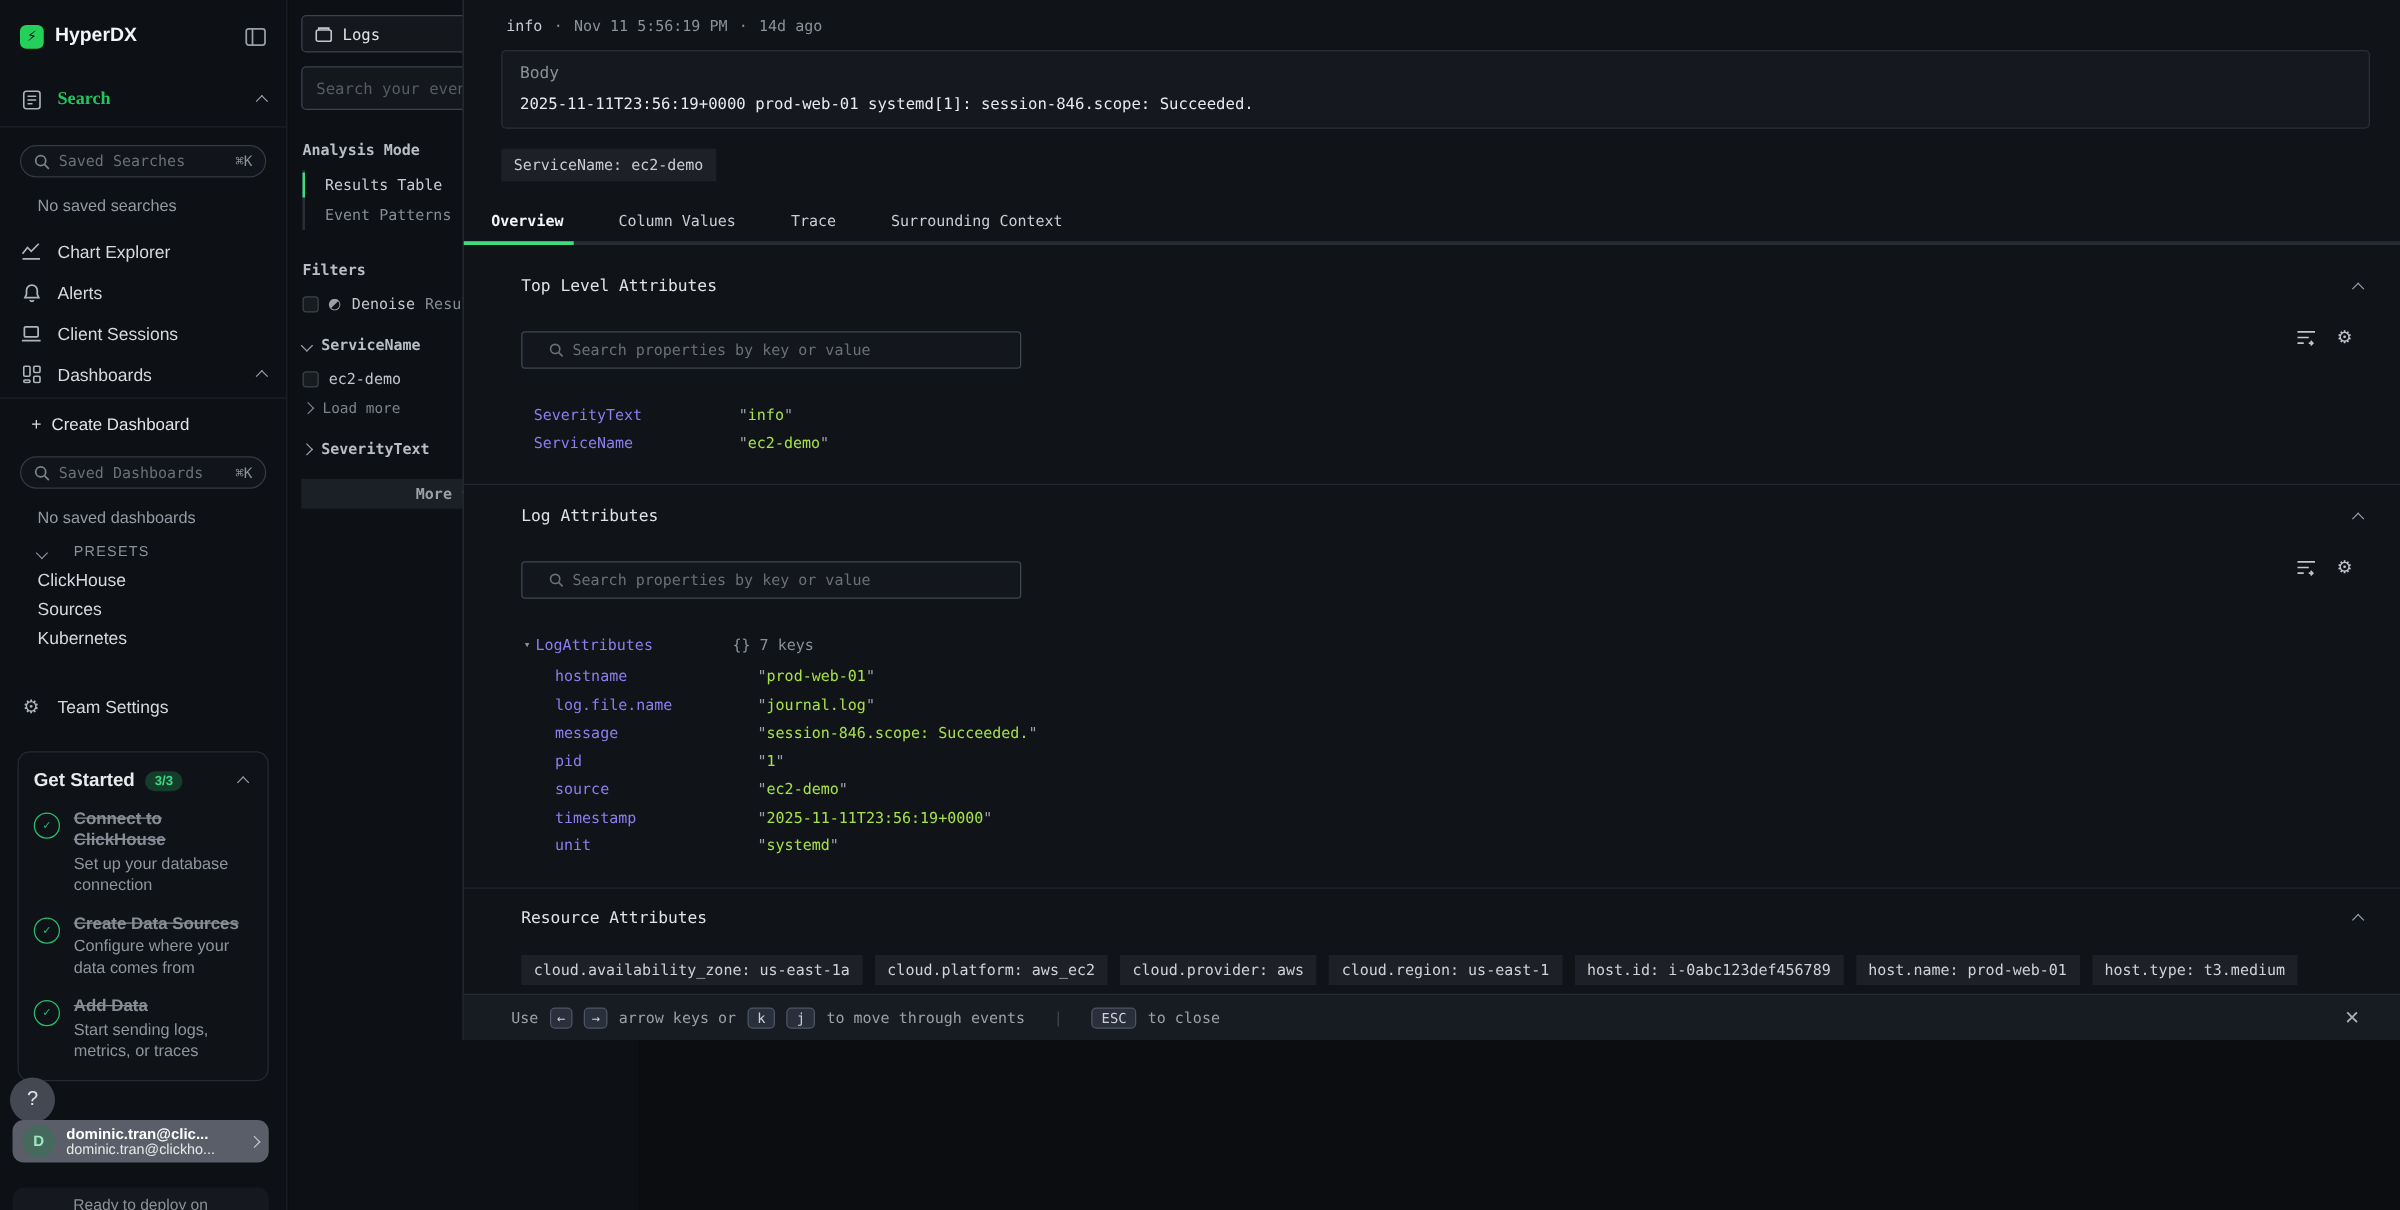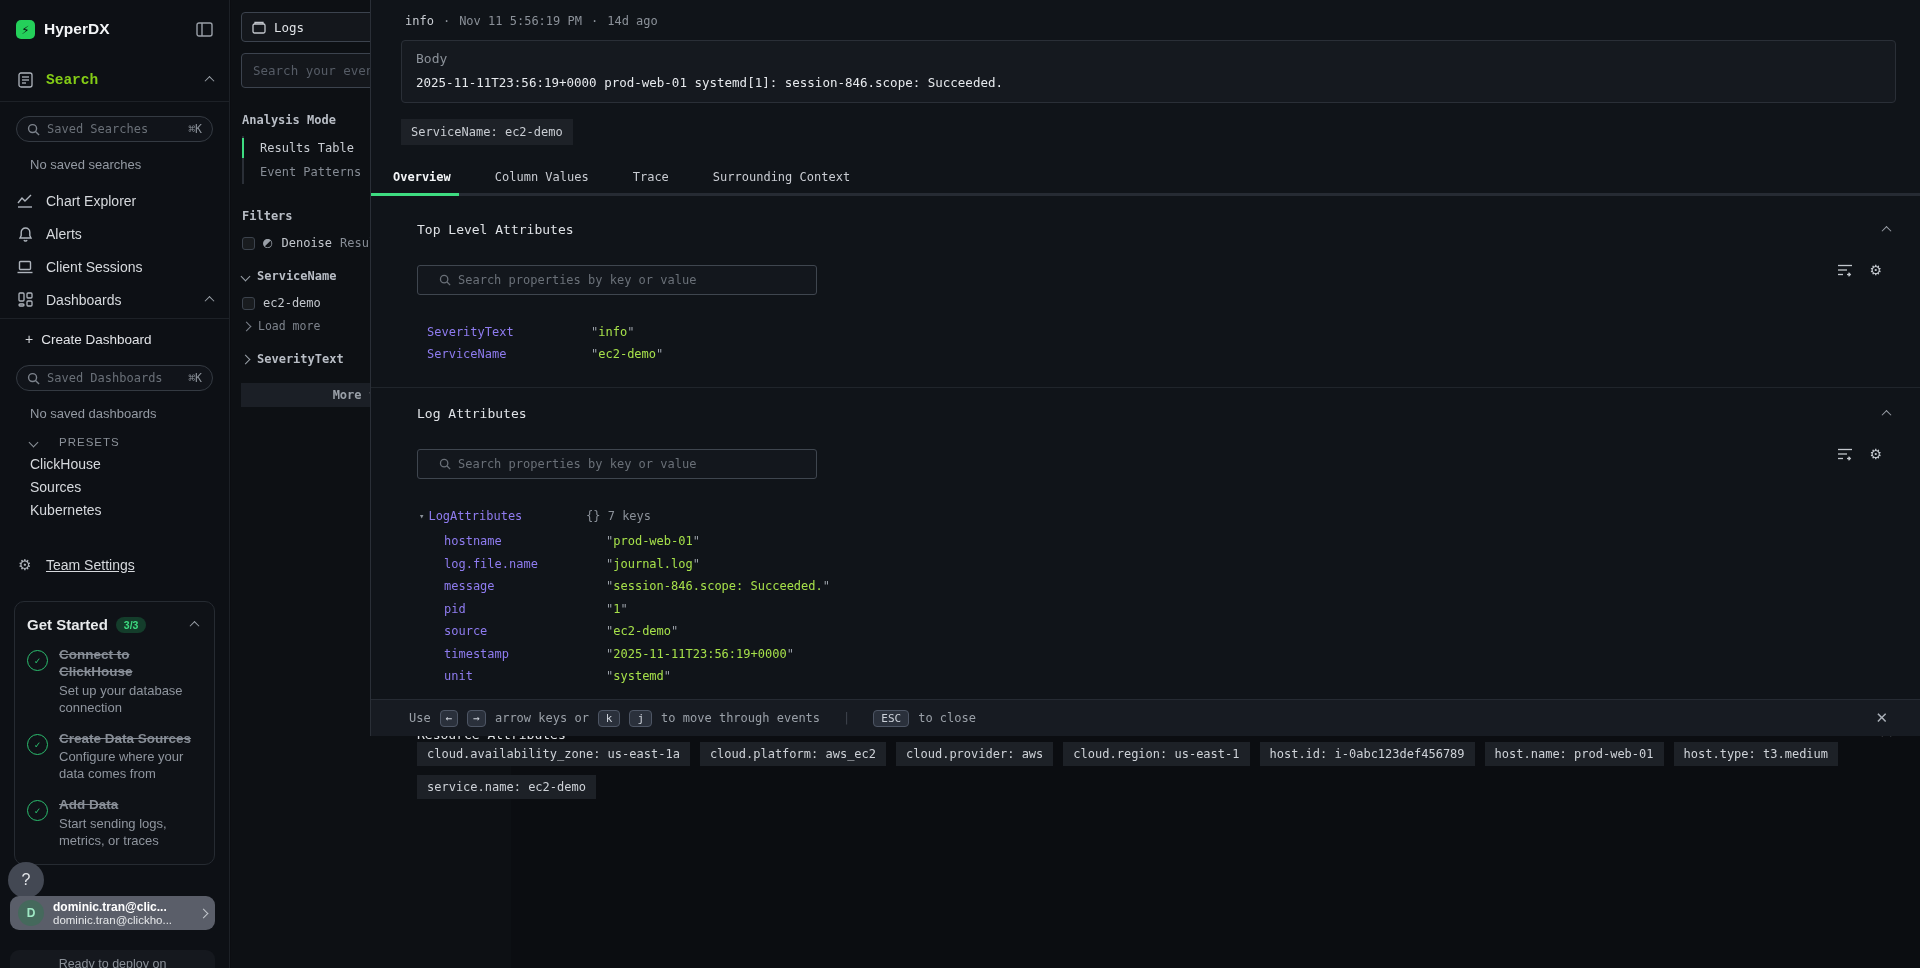--- a/index.html
+++ b/index.html
@@ -12,21 +12,21 @@
   .chev.down { transform:rotate(45deg); }
   .chev.right { transform:rotate(-45deg); }
 
   
   .sidebar { position:absolute; left:0; top:0; width:230px; height:968px; background:#0d1015; border-right:1px solid #1d2127; z-index:3; }
   .logo-row { height:58px; display:flex; align-items:center; padding:0 16px; }
   .logo-badge { width:19px; height:19px; background:#24d05a; border-radius:5px; display:flex; align-items:center; justify-content:center; color:#0b0d11; font-size:13px; }
   .logo-name { font-family:"Liberation Sans", sans-serif; font-weight:bold; font-size:15.5px; color:#f2f4f6; margin-left:9px; flex:1; }
   .collapse-btn { color:#9aa0a8; display:flex; }
   .search-row { height:44px; display:flex; align-items:center; padding:0 16px; border-bottom:1px solid #1d2127; }
-  .search-row .lbl { font-family:Liberation Mono, monospace; font-weight:bold; font-size:14.5px; color:#84cc16; margin-left:12px; flex:1; }
+  .search-row .lbl { font-family:Liberation Serif, serif; font-weight:bold; font-size:14.5px; color:#22c55e; margin-left:12px; flex:1; }
   .search-row .icn, .nav-item .icn { color:#aeb4bc; display:flex; width:18px; justify-content:center; }
   .search-row .chev, .nav-item .chev { color:#9aa0a8; }
 
   .pill { margin:14px 16px 0; height:26px; border:1px solid #343a42; border-radius:13px; display:flex; align-items:center; padding:0 10px; background:#11141a; }
   .pill input { flex:1; background:transparent; border:none; outline:none; color:#8b9199; font-family:"DejaVu Sans Mono", monospace; font-size:12px; margin-left:7px; min-width:0; }
   .pill input::placeholder { color:#6a7078; }
   .pill .kbd-hint { color:#8b9199; font-size:11.5px; }
   .pill .mag { color:#7d838c; display:flex; }
 
   .empty-note { margin:15px 0 0 30px; font-family:"Liberation Sans", sans-serif; font-size:13px; color:#949aa3; }
@@ -40,21 +40,21 @@
   .create-row .plus { color:#d6d9dd; font-size:14px; margin-right:8px; font-family:"Liberation Sans", sans-serif; }
   .create-row .clbl { font-family:"Liberation Sans", sans-serif; font-size:13.5px; color:#e2e4e8; }
   .pill.second { margin-top:6px; }
 
   .presets-label { margin:15px 0 0 30px; display:flex; align-items:center; gap:22px; color:#8b9199; font-family:"Liberation Sans", sans-serif; font-size:11.5px; letter-spacing:1px; }
   .preset-item { padding:4px 0 4px 30px; font-family:"Liberation Sans", sans-serif; font-size:14px; color:#d6d9dd; cursor:pointer; line-height:15px; }
   .presets-list { margin-top:5px; }
 
   .team-row { margin-top:26px; height:33px; display:flex; align-items:center; padding:0 16px; }
   .team-row .gear { font-family:"DejaVu Sans", sans-serif; font-size:15px; color:#aeb4bc; width:18px; text-align:center; }
-  .team-row .tlbl { font-family:"Liberation Sans", sans-serif; font-size:14px; color:#d6d9dd; margin-left:12px;text-decoration:underline; }
+  .team-row .tlbl { font-family:"Liberation Sans", sans-serif; font-size:14px; color:#d6d9dd; margin-left:12px; }
 
   .gs-card { margin:20px 14px 0; border:1px solid #262b32; border-radius:10px; background:#0f1217; padding:14px 12px; }
   .gs-head { display:flex; align-items:center; }
   .gs-title { font-family:Liberation Sans, sans-serif; font-weight:bold; font-size:15px; color:#e8eaec; }
   .gs-badge { margin-left:8px; background:#143d2b; color:#3edc81; font-family:"Liberation Sans", sans-serif; font-weight:bold; font-size:10.5px; padding:2px 8px; border-radius:9px; }
   .gs-head .chev { color:#9aa0a8; margin-left:auto; margin-right:4px; }
   .gs-item { display:flex; margin-top:14px; gap:11px; }
   .gs-check { width:21px; height:21px; min-width:21px; border:1.5px solid #2bbd6e; border-radius:50%; color:#2bbd6e; font-size:10px; display:flex; align-items:center; justify-content:center; margin-top:3px; }
   .gs-item-title { font-family:"Liberation Sans", sans-serif; font-weight:bold; font-size:13.5px; color:#878d96; text-decoration:line-through; line-height:1.25; }
   .gs-item-desc { font-family:"Liberation Sans", sans-serif; font-size:13px; color:#8f959e; line-height:1.3; margin-top:2px; }
@@ -85,21 +85,21 @@
   .chkrow { margin:13px 0 0 11px; display:flex; align-items:center; gap:8px; font-size:12px; color:#c3c7cd; }
   .checkbox { width:13px; height:13px; border:1px solid #3c434d; border-radius:3px; background:rgba(255,255,255,0.05); }
   .denoise-icn { color:#9aa0a8; font-family:"DejaVu Sans", sans-serif; font-size:12px; transform:rotate(45deg); display:inline-block; }
   .dim { color:#868c95; }
   .grp-row { margin:19px 0 0 11px; display:flex; align-items:center; gap:8px; font-size:12px; font-weight:bold; color:#b9bec6; cursor:pointer; }
   .grp-row .chev { color:#9aa0a8; }
   .loadmore { margin:9px 0 0 12px; display:flex; align-items:center; gap:8px; font-size:11.5px; color:#7d838c; cursor:pointer; }
   .morefilters { margin:17px 0 0 10px; width:270px; height:24px; background:#1b1f26; display:flex; align-items:center; justify-content:center; font-size:12px; font-weight:bold; color:#9aa0a8; cursor:pointer; }
 
   
-  .panel { position:absolute; left:370px; top:0; right:0; height:736px; background:#101419; border-left:1px solid #2a2f37; z-index:6; }
+  .panel { position:absolute; left:370px; top:0; right:0; height:832px; background:#101419; border-left:1px solid #2a2f37; z-index:6; }
   .panel-header { padding:14px 0 0 34px; font-size:12px; display:flex; gap:9px; align-items:center; }
   .sev { color:#c7cbd1; }
   .sep-dot, .meta-txt { color:#8b9199; }
   .body-card { margin:12px 24px 0 30px; border:1px solid #2a2f37; border-radius:4px; background:#15191f; padding:10px 14px 12px; }
   .body-label { font-size:13px; color:#8b9199; }
   .body-text { margin-top:9px; font-size:12.5px; color:#e6e9ed; }
   .svc-badge { display:inline-block; margin:16px 0 0 30px; background:#1d2127; padding:6px 10px; font-size:12px; color:#c9cdd3; }
 
   .tabs { display:flex; position:relative; margin-top:17px; }
   .tabs::after { content:''; position:absolute; left:0; right:0; bottom:0; height:3px; background:#262b33; }
@@ -130,21 +130,21 @@
 
   .tree { margin-top:28px; padding-left:2px; font-size:12px; }
   .tree-root { display:flex; height:18px; align-items:center; }
   .root-key { width:167px; display:flex; align-items:center; gap:4px; color:#8f7cf0; }
   .caret { color:#8b9199; font-size:9px; }
   .root-meta { color:#8b9199; }
   .tree-children { margin-top:5px; }
   .tree-row { display:flex; height:22.5px; align-items:center; padding-left:25px; }
   .tree-row .kv-key { width:162px; }
 
-  .badges { display:flex; flex-wrap:wrap; gap:9px 10px; max-width:1440px;text-align:right; }
+  .badges { margin-top:22px; display:flex; flex-wrap:wrap; gap:9px 10px; max-width:1440px;text-align:right; }
   .res-badge { background:#1d2127; padding:5px 10px; font-size:12px; color:#ced2d8; white-space:nowrap; }
 
   .panel-footer { position:absolute; left:0; right:0; bottom:0; height:37px; background:#171b22; border-top:1px solid #262b33; display:flex; align-items:center; padding:0 32px 0 38px; gap:9px; font-size:12px; color:#9aa0a8; }
   .kbd { background:#2a303b; border:1px solid #4d5564; border-radius:4px; padding:1px 7px; font-size:11px; color:#ccd1d9; }
   .kbd.arrow { padding:1px 5px; }
   .foot-div { color:#3f454e; margin:0 14px; }
   .close-x { margin-left:auto; color:#aab0b8; font-family:"DejaVu Sans", sans-serif; font-size:15px; cursor:pointer; }
 
   svg { display:block; }
 </style>

